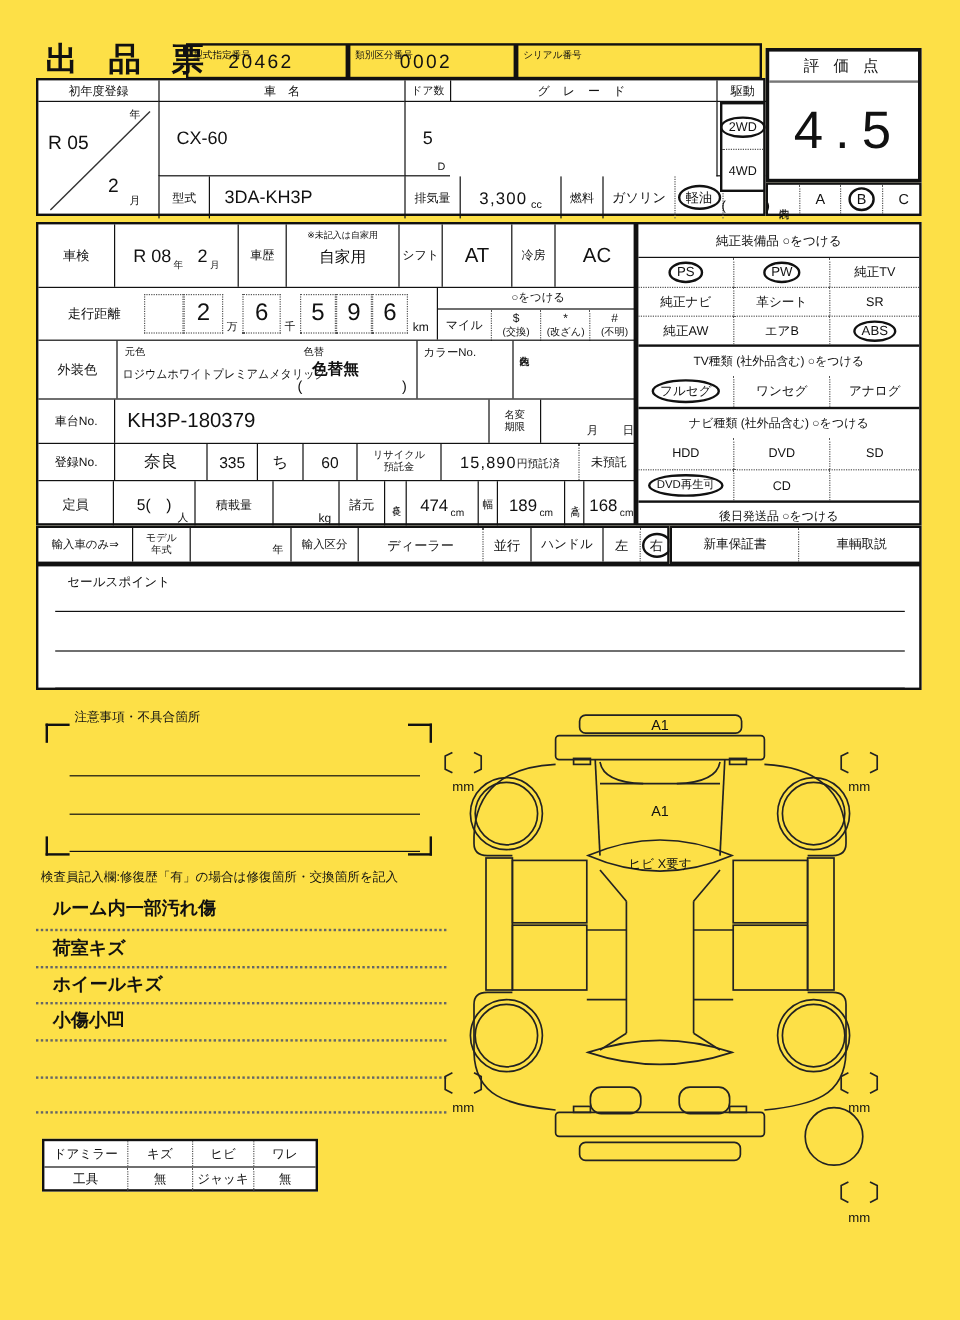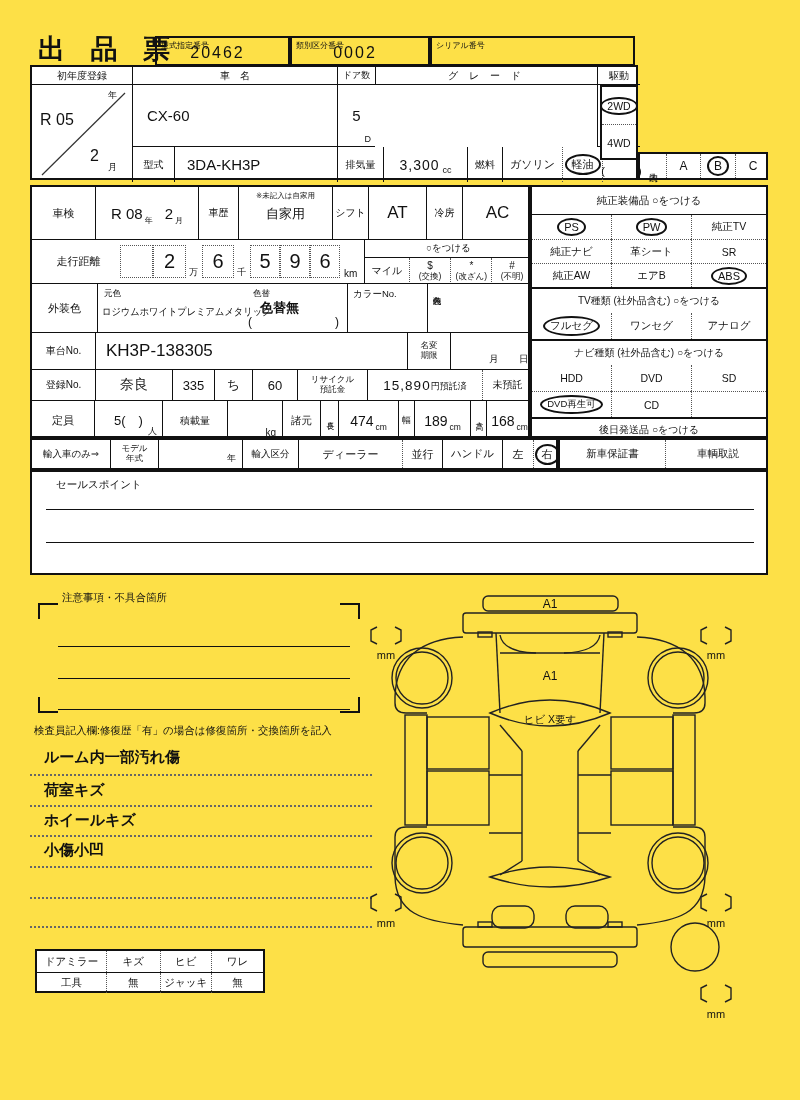--- a/index.html
+++ b/index.html
@@ -43,20 +43,24 @@
   </div>
   <div class="hdrbox" style="left:290px;top:36px;width:140px;height:30px">
     <span class="lab">類別区分番号</span>
     <span class="val">0002</span>
   </div>
   <div class="hdrbox" style="left:430px;top:36px;width:205px;height:30px">
     <span class="lab">シリアル番号</span>
     <span class="val"></span>
   </div>
 
+  <div class="a b3" style="left:638px;top:40px;width:130px;height:112px">
+    <div class="fx" style="height:26px;font-size:13px;letter-spacing:4px;border-bottom:2px solid #777">評 価 点</div>
+    <div class="fx" style="height:80px;font-size:44px;letter-spacing:10px;padding-left:8px">4.5</div>
+  </div>
   <div class="a b2" style="left:638px;top:152px;width:130px;height:28px">
     <div class="a fx" style="left:0;top:0;width:26px;height:100%">
       <span class="vtx" style="font-size:9px">内装</span>
       </div>
     <div class="a fx bld" style="left:26px;top:0;width:34px;height:100%;font-size:12px">
       <span class="mark">A</span>
       </div>
     <div class="a fx bld" style="left:60px;top:0;width:35px;height:100%;font-size:12px">
       <span class="mark circled">B</span>
       </div>
@@ -178,21 +182,21 @@
       <div class="a bl" style="left:315px;top:0;width:80px;height:100%">
         <span class="a" style="left:5px;top:4px;font-size:9.5px">カラーNo.</span>
       </div>
       <div class="a bl" style="left:395px;top:0;width:105px;height:100%">
         <span class="a vtx" style="left:5px;top:6px;font-size:8.5px">内装色</span>
       </div>
     </div>
 
     <div class="a bt" style="left:0;top:145px;width:500px;height:37px">
       <div class="a fx" style="left:0;top:0;width:63px;height:100%;font-size:10px">車台No.</div>
-      <div class="a bl" style="left:63px;top:0;width:312px;height:100%;display:flex;align-items:center;padding-left:10px;font-size:17px">KH3P-138305</div>
+      <div class="a bl" style="left:63px;top:0;width:312px;height:100%;display:flex;align-items:center;padding-left:10px;font-size:17px">KH3P-180379</div>
       <div class="a fx bl preline" style="left:375px;top:0;width:43px;height:100%;font-size:8.5px">名変
 期限</div>
       <div class="a bl" style="left:418px;top:0;width:82px;height:100%">
         <span class="a" style="left:38px;top:20px;font-size:9.5px">月</span>
         <span class="a" style="left:68px;top:20px;font-size:9.5px">日</span>
       </div>
     </div>
 
     <div class="a bt" style="left:0;top:182px;width:500px;height:31px">
       <div class="a fx" style="left:0;top:0;width:63px;height:100%;font-size:10px">登録No.</div>

